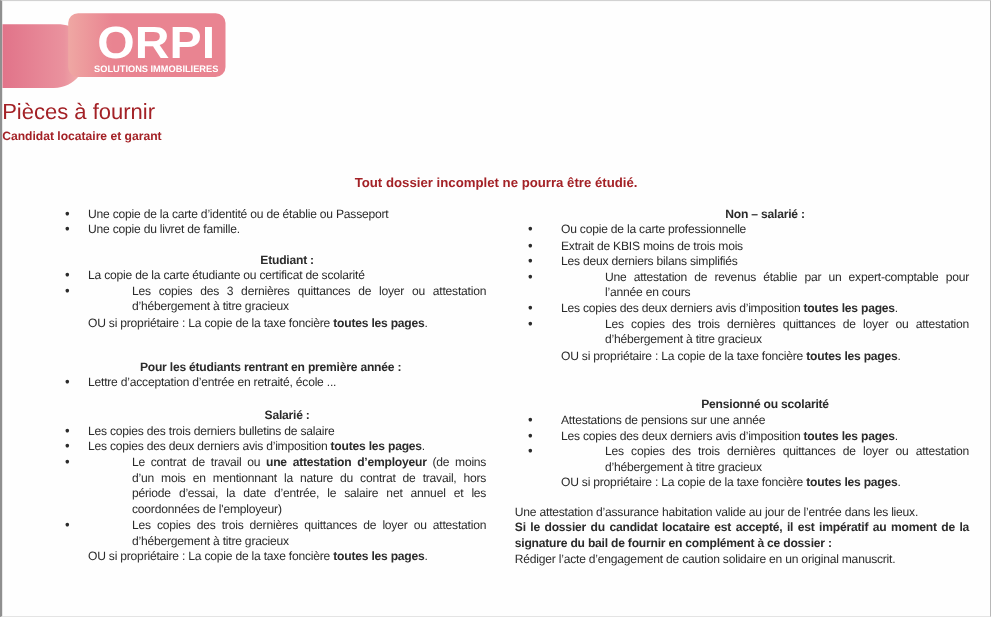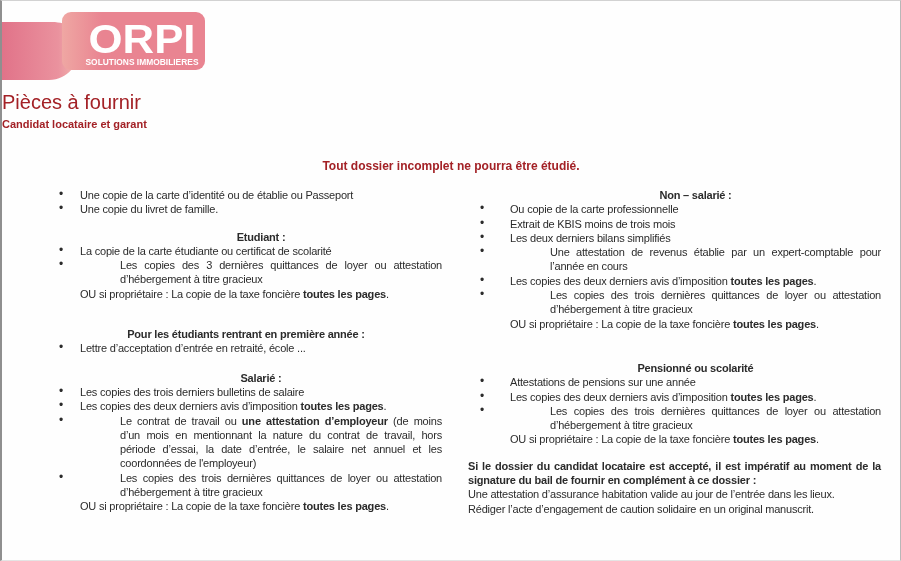--- a/index.html
+++ b/index.html
@@ -162,18 +162,18 @@
           <span class="dot">•</span>
           <div class="btxt"><span>Les copies des deux derniers avis d’imposition </span><span class="b">toutes les pages</span><span>.</span></div>
         </div>
         <div class="item">
           <span class="dot">•</span>
           <div class="btxt justify"><span>Les copies des trois dernières quittances de loyer ou attestation d’hébergement à titre gracieux</span></div>
         </div>
         <div class="subline"><span>OU si propriétaire : La copie de la taxe foncière </span><span class="b">toutes les pages</span><span>.</span></div>
       </div>
       <div class="spacer" style="height: 12px;"></div>
+      <div class="para"><span>Une attestation d’assurance habitation valide au jour de l’entrée dans les lieux.</span></div>
       <div class="para justify"><span class="b">Si le dossier du candidat locataire est accepté, il est impératif au moment de la signature du bail de fournir en complément à ce dossier :</span></div>
-      <div class="para"><span>Une attestation d’assurance habitation valide au jour de l’entrée dans les lieux.</span></div>
       <div class="para"><span>Rédiger l’acte d’engagement de caution solidaire en un original manuscrit.</span></div>
     </div>
 
 </div>
 
 </body></html>

